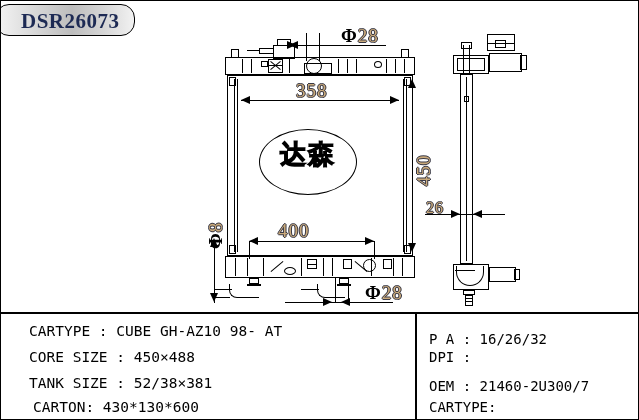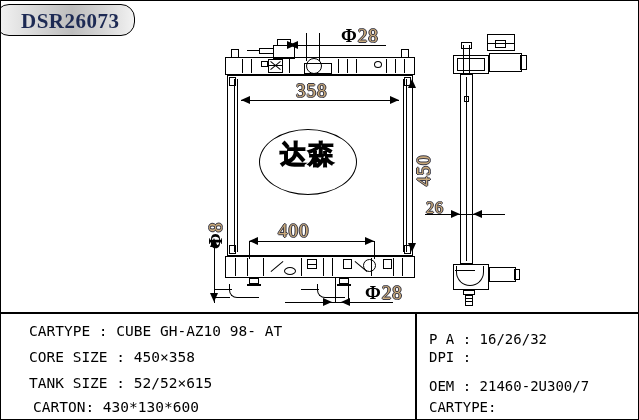--- a/index.html
+++ b/index.html
@@ -243,22 +243,22 @@
       <div class="ar ar-l" style="left:472px;top:209px;"></div>
       <div class="dim small" style="left:425px;top:198px;">26</div>
     </div>
   </div>
 
   <div id="divider"></div>
   <div id="vdivider"></div>
 
   <div>
     <div class="info" style="left:28px;top:322px;">CARTYPE : CUBE GH-AZ10 98- AT</div>
-    <div class="info" style="left:28px;top:348px;">CORE SIZE : 450×358</div>
-    <div class="info" style="left:28px;top:374px;">TANK SIZE : 52/52×615</div>
+    <div class="info" style="left:28px;top:348px;">CORE SIZE : 450×488</div>
+    <div class="info" style="left:28px;top:374px;">TANK SIZE : 52/38×381</div>
     <div class="info" style="left:32px;top:398px;">CARTON: 430*130*600</div>
   </div>
 
   <div>
     <div class="info-r" style="left:428px;top:322px;margin-top:8px;">P A : 16/26/32</div>
     <div class="info-r" style="left:428px;top:348px;">DPI :</div>
     <div class="info-r" style="left:428px;top:377px;">OEM : 21460-2U300/7</div>
     <div class="info-r" style="left:428px;top:398px;">CARTYPE:</div>
   </div>
 

